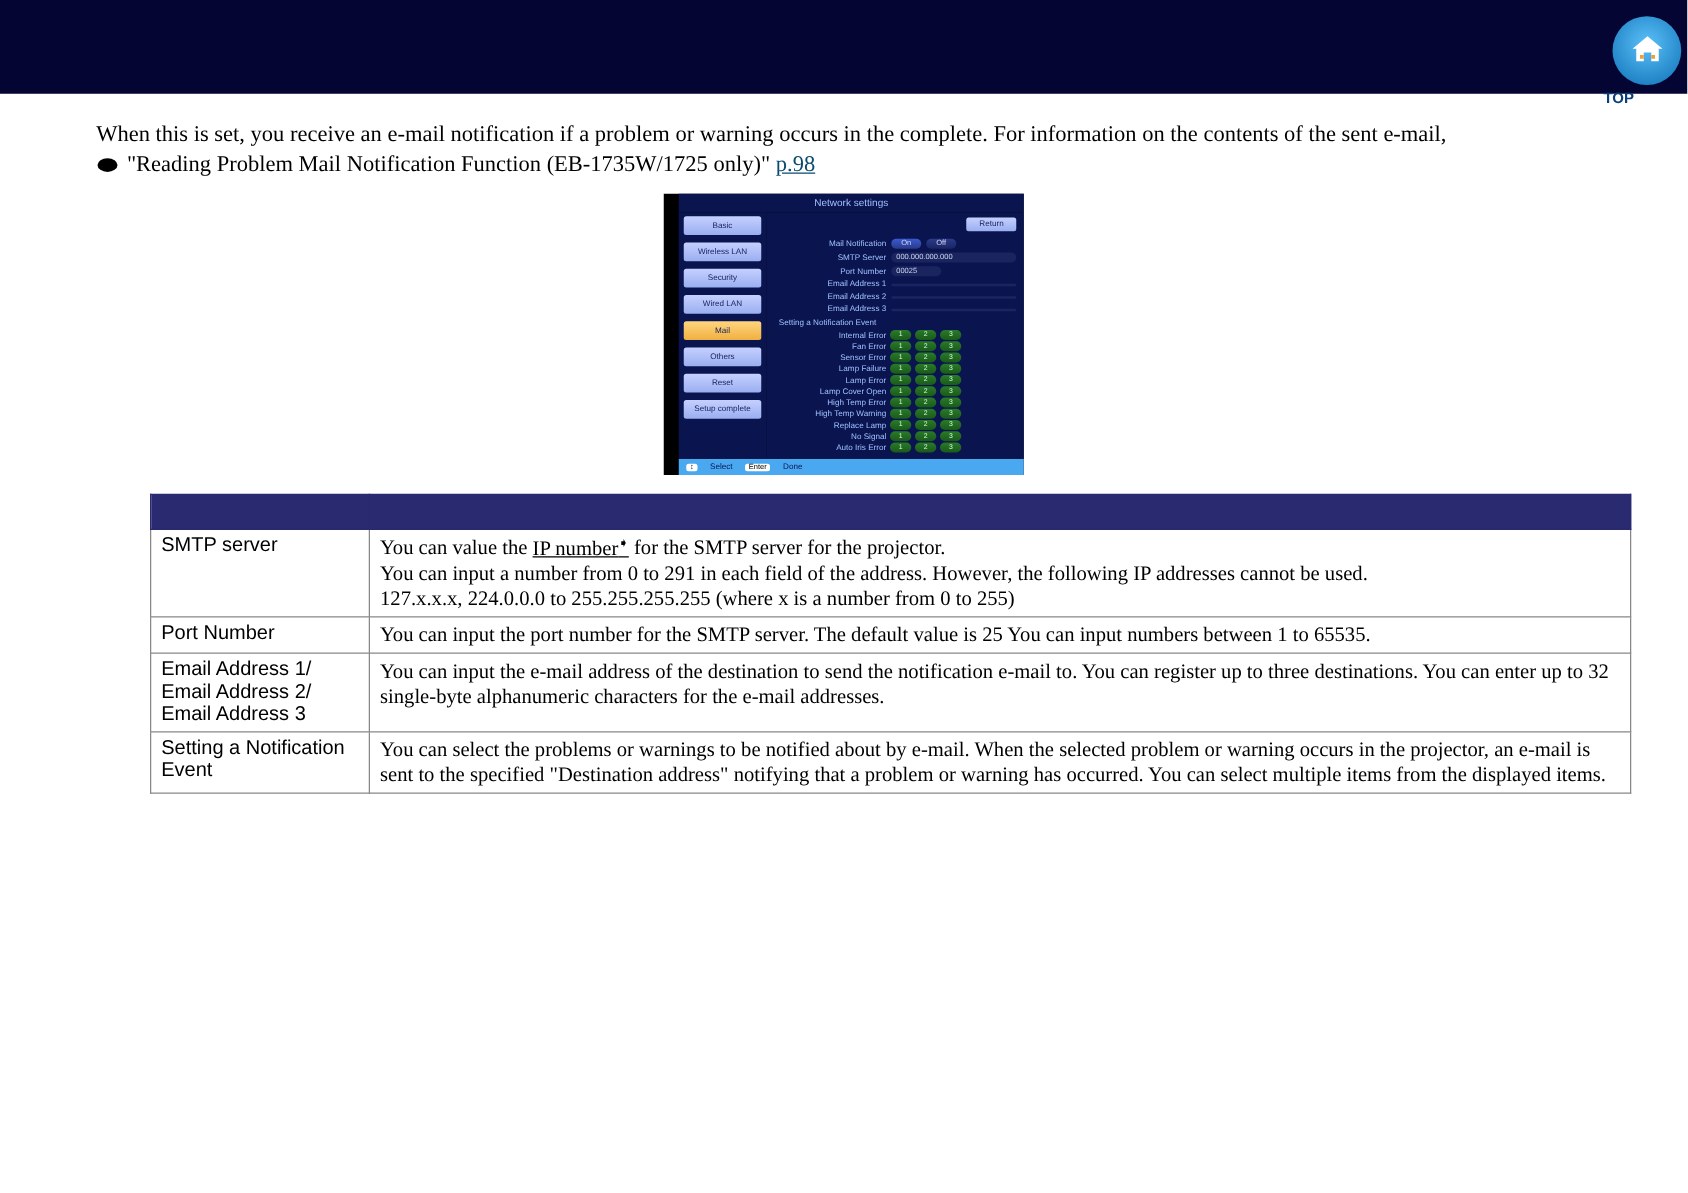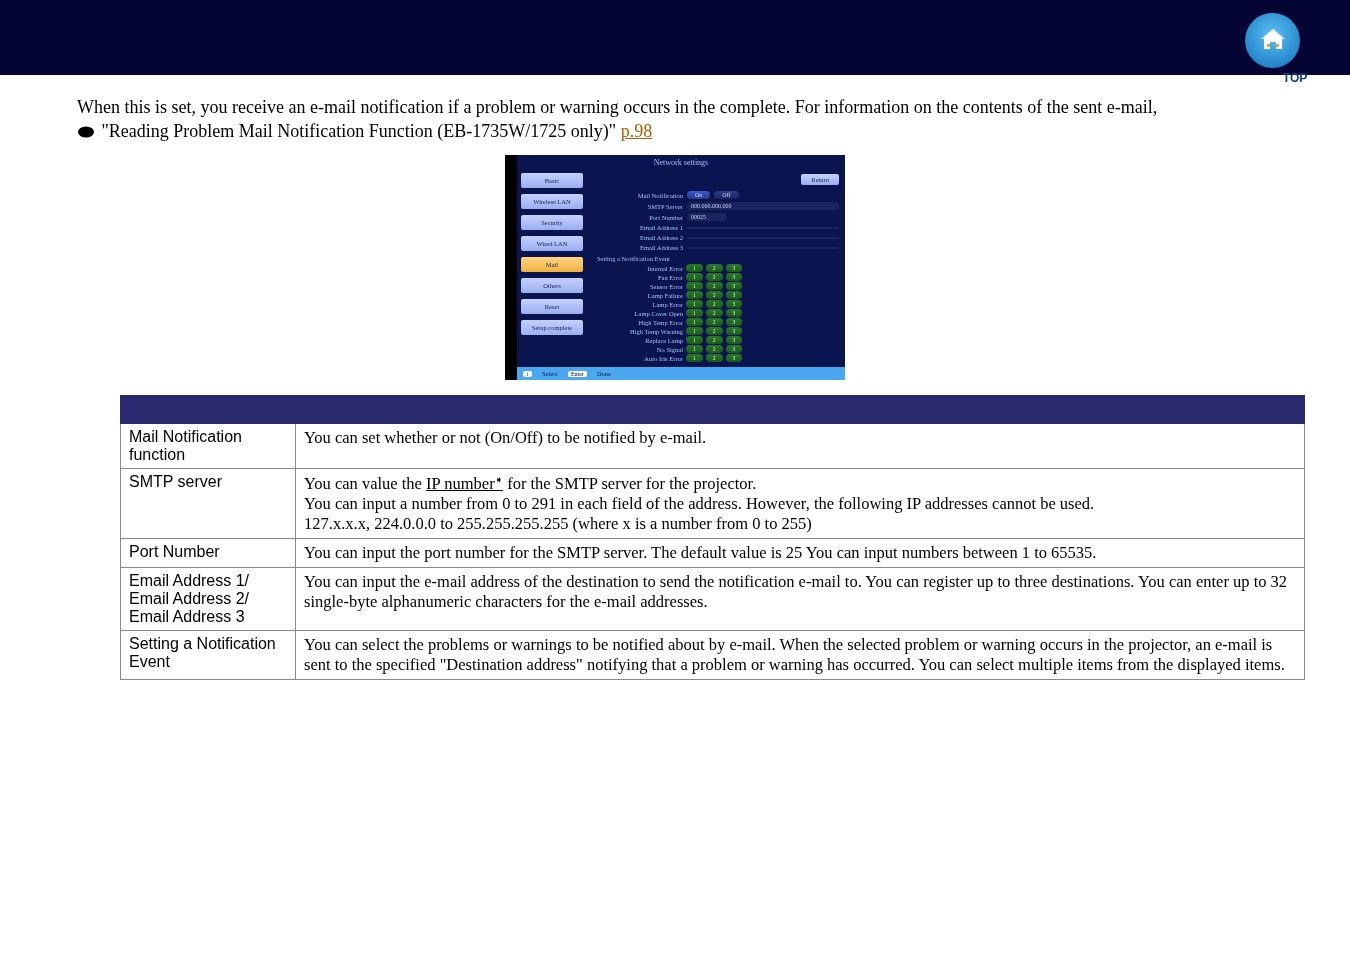--- a/index.html
+++ b/index.html
@@ -17,21 +17,21 @@
     position: relative;
   }
   .top-icon-wrap {
     position: absolute;
     right: 5px;
     top: 10px;
     width: 100px;
     height: 60px;
     display: flex;
     align-items: center;
-    justify-content: flex-start;
+    justify-content: flex-end;
   }
   .top-icon {
     width: 55px;
     height: 55px;
     background: radial-gradient(circle at 50% 40%, #5bc0f8 0%, #0c6fb5 100%);
     border-radius: 50%;
     position: relative;
     display:flex;
     align-items:center;
     justify-content:center;
@@ -65,35 +65,35 @@
     font-family: Arial, Helvetica, sans-serif;
     font-weight: bold;
     font-size: 22px;
   }
   .body-text {
     font-size: 18px;
     line-height: 1.35;
     margin-left: 32px;
     margin-top: 2px;
   }
-  .body-text .link { color: #a16207; }
+  .body-text .link { color: #0c4a6e; }
   .pointer-icon {
     display: inline-block;
     width: 20px;
     vertical-align: middle;
   }
   .screenshot-wrap {
     display: flex;
     justify-content: center;
     margin: 10px 0 15px 0;
   }
   .shot {
-    width: 340px;
+    width: 288px;
     background: #000;
-    font-family: Liberation Serif, serif;
+    font-family: Liberation Sans, sans-serif;
     font-size: 7px;
     color: #d0d8f0;
     padding-left: 12px;
   }
   .shot-title {
     background: #0a1550;
     color: #a0c0ff;
     text-align: center;
     padding: 3px 0;
     font-size: 8px;
@@ -372,24 +372,20 @@
   </div>
 
   <table class="info-table">
     <thead>
       <tr>
           <td class="label-col" style="border-color:#2a2a70"></td>
           <td style="border-color:#2a2a70"></td>
         </tr>
     </thead>
     <tbody>
-      <tr>
-        <td class="label-col">Mail Notification function</td>
-        <td>You can set whether or not (On/Off) to be notified by e-mail.</td>
-      </tr>
       <tr>
         <td class="label-col">SMTP server</td>
         <td>
           <span>You can value the </span><span class="glossary"><span>IP number</span><sup>➧</sup></span><span> for the SMTP server for the projector.</span><br>
           <span>You can input a number from 0 to 291 in each field of the address. However, the following IP addresses cannot be used.</span><br>
           <span>127.x.x.x, 224.0.0.0 to 255.255.255.255 (where x is a number from 0 to 255)</span>
         </td>
       </tr>
       <tr>
         <td class="label-col">Port Number</td>

